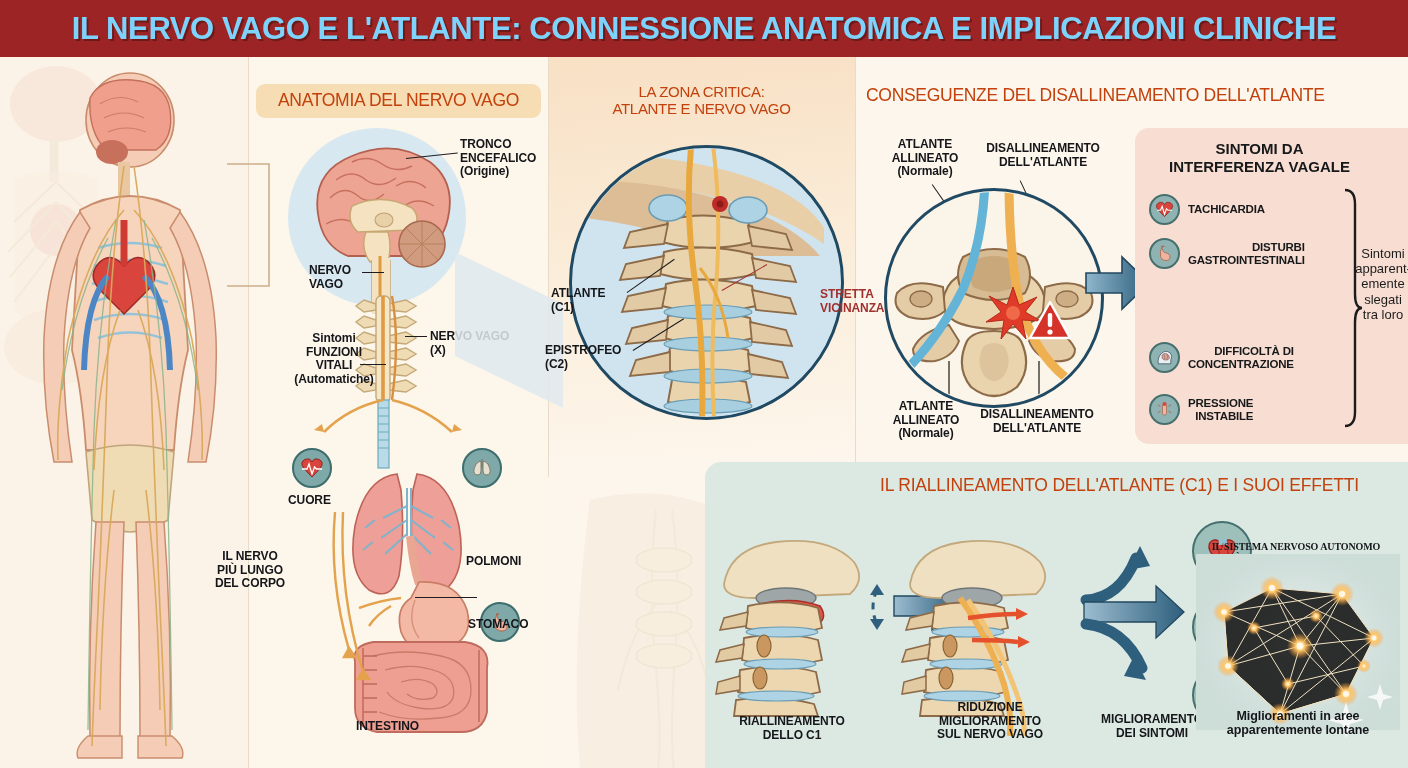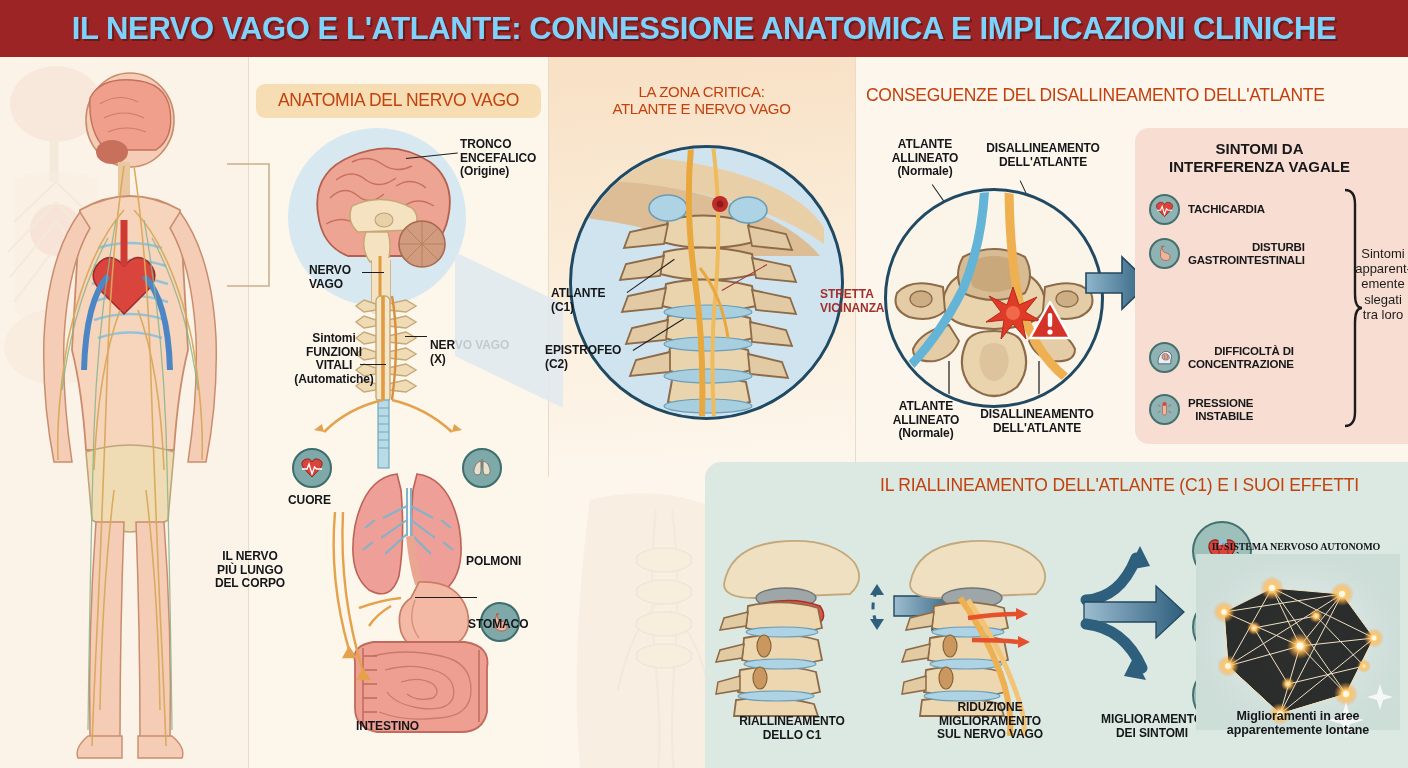--- a/index.html
+++ b/index.html
@@ -305,21 +305,21 @@
   </svg>
 
   <div class="lbl c" style="left:284px;top:332px;width:100px;">
     <div class="reg">Sintomi</div>
     <div>FUNZIONI</div>
     <div>VITALI</div>
     <div class="reg">(Automatiche)</div>
   </div>
   <div class="ld" style="left:360px;top:364px;width:26px;"></div>
 
-  <div class="lbl" style="left:430px;top:330px;width:92px;margin-top:9px;">
+  <div class="lbl" style="left:430px;top:330px;width:92px;">
     <div>NERVO VAGO</div>
     <div>(X)</div>
   </div>
   <div class="ld" style="left:405px;top:336px;width:22px;"></div>
 
   <svg style="position:absolute;left:315px;top:450px;" width="215" height="290" viewBox="0 0 215 290">
 
     <path d="M82 24 Q50 28 40 76 Q32 122 54 140 Q76 152 84 126 Q90 90 86 40Z" fill="#ee9f97" stroke="#be6358" stroke-width="1.6"></path>
     <path d="M102 24 Q134 28 144 76 Q152 122 130 140 Q108 152 100 126 Q94 90 98 40Z" fill="#ee9f97" stroke="#be6358" stroke-width="1.6"></path>
     <g stroke="#7fb4cc" stroke-width="2" fill="none">

